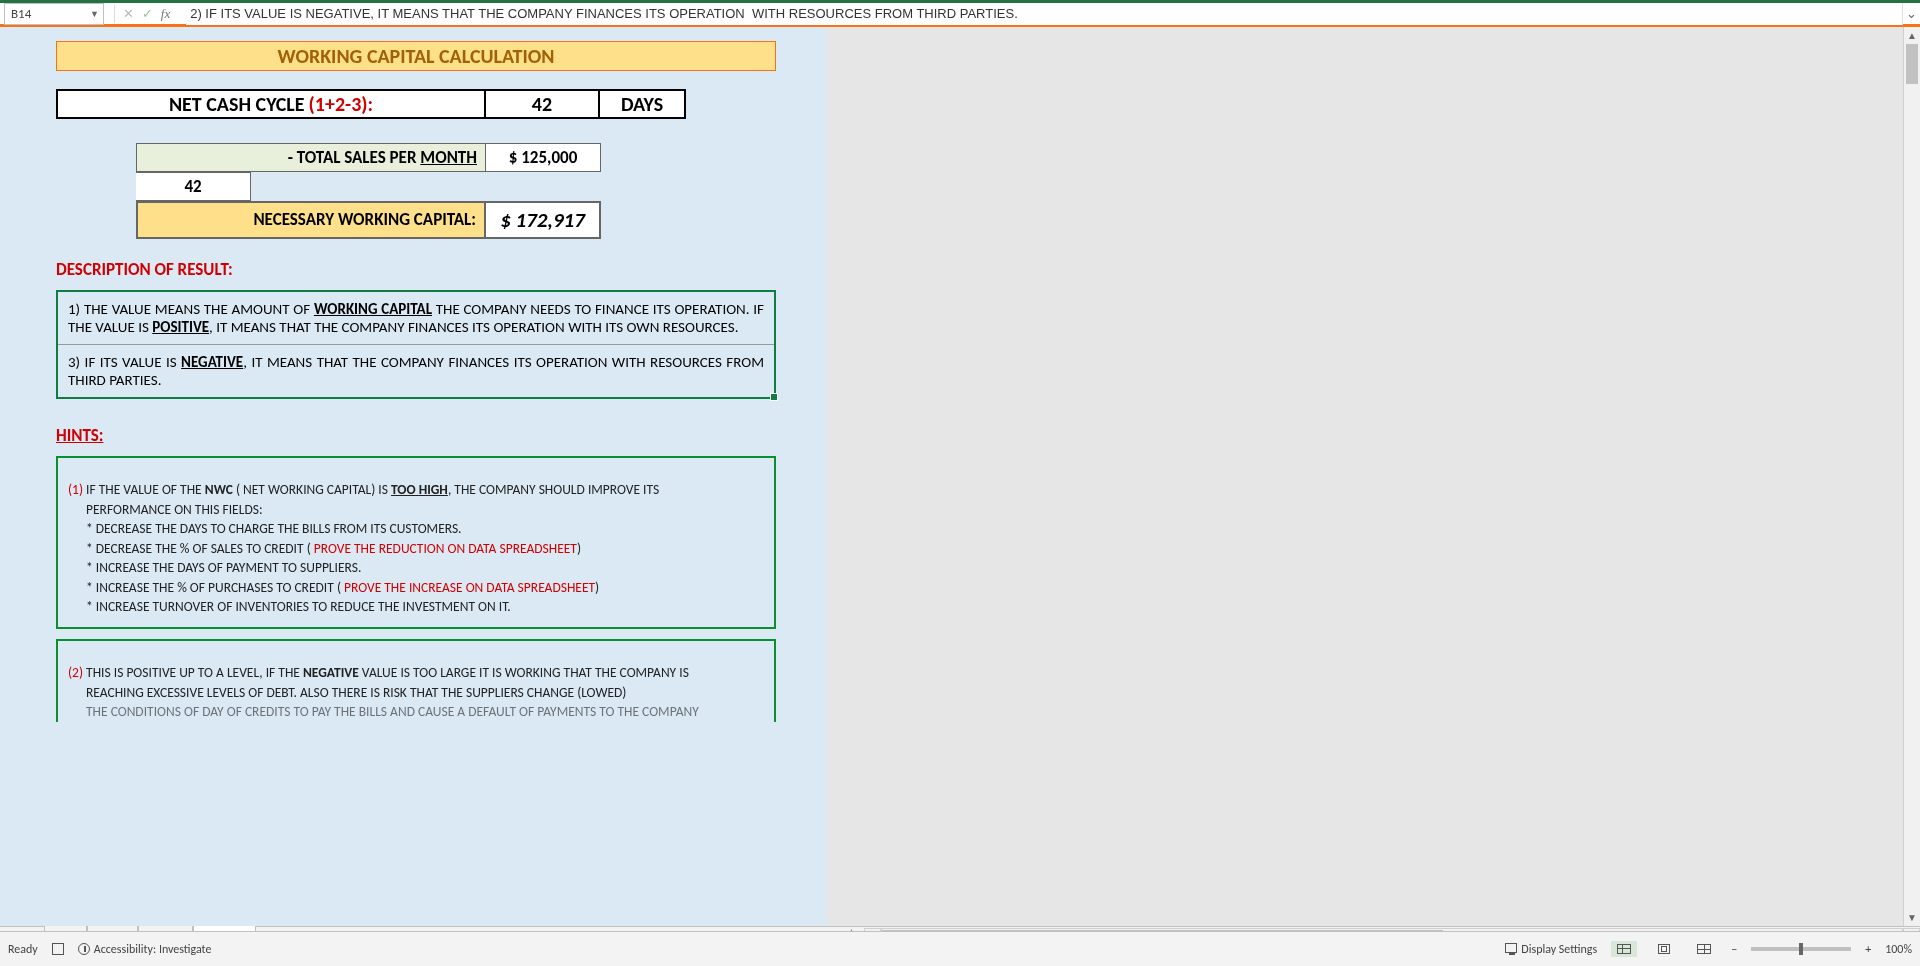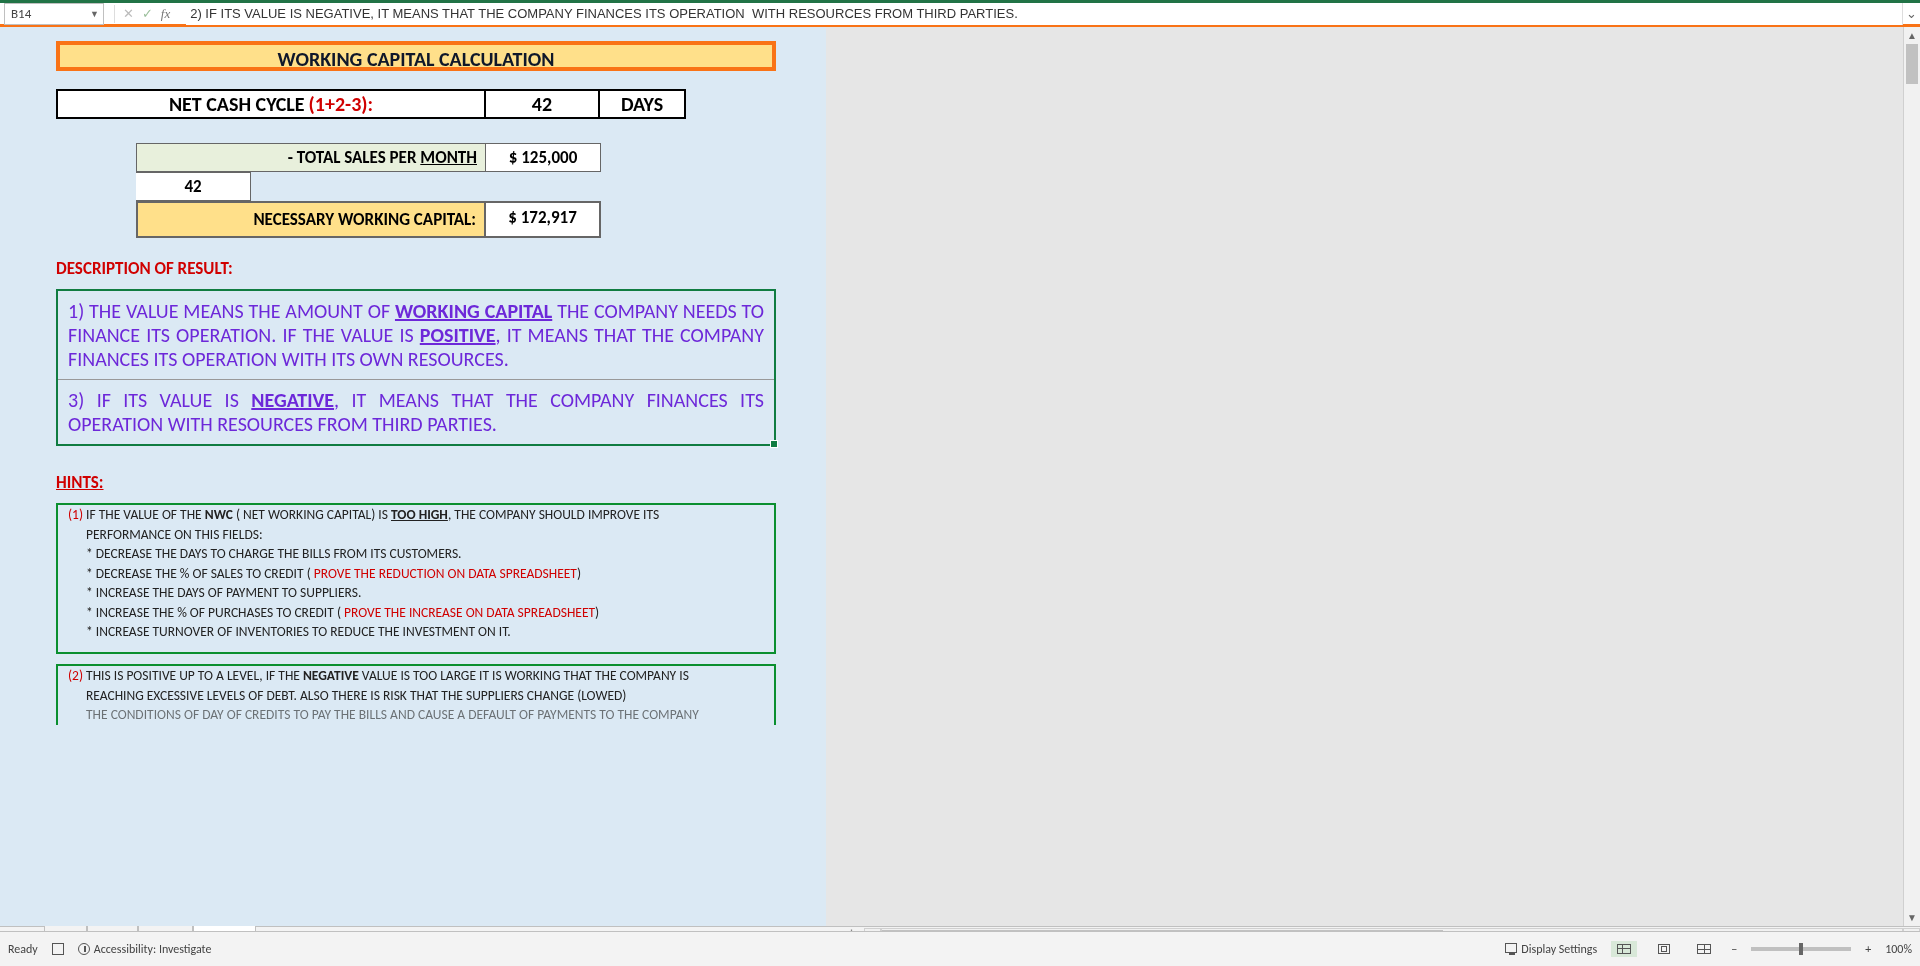--- a/index.html
+++ b/index.html
@@ -36,23 +36,23 @@
   .gray-rest { flex:1; background:#e6e6e6; position:relative; }
   .vscroll {
     position:absolute; right:0; top:0; bottom:0; width:17px; background:#f1f1f1;
     border-left:1px solid #d0d0d0;
   }
   .vscroll .arrow { height:17px; text-align:center; font-size:10px; color:#666; line-height:17px; background:#f1f1f1;}
   .vscroll .thumb { position:absolute; top:17px; left:2px; right:2px; height:40px; background:#c1c1c1; }
 
   
   .title-box {
-    width:720px; height:30px; background:#ffe08a; border:4px solid #f97316;
+    width:720px; height:30px; background:#ffe08a; border:1px solid #f97316;
     text-align:center; font-weight:bold; font-size:20px; line-height:28px;
-    color:#0f172a;
+    color:#a16207;
   }
   .row1 { display:flex; margin-top:18px; }
   .ncc-label {
     width:430px; height:30px; border:2px solid #000; background:#fff;
     display:flex; align-items:center; justify-content:center; font-size:20px; font-weight:bold;
   }
   .ncc-label .red { color:#d00000; margin-left:4px;}
   .ncc-val {
     width:114px; height:30px; border:2px solid #000; border-left:none; background:#fff;
     display:flex; align-items:center; justify-content:center; font-size:20px; font-weight:bold;
@@ -66,42 +66,42 @@
   .mt-label {
     width:350px; border:1px solid #666; background:#e8f0dc;
     padding:3px 8px; text-align:right; font-weight:bold; font-size:17px;
   }
   .mt-label .u { text-decoration:underline; }
   .mt-val {
     width:115px; border:1px solid #666; border-left:none; background:#fff;
     text-align:center; font-weight:bold; font-size:17px; padding:3px 0;
   }
   .mt-row.sum .mt-label { background:#ffe08a; border:2px solid #666; font-size:17px; padding:6px 8px;}
-  .mt-row.sum .mt-val  { border:2px solid #666; border-left:none; font-size:17px; padding:4px 0;}
+  .mt-row.sum .mt-val  { border:2px solid #666; border-left:none; font-size:21px; padding:4px 0;font-style:italic;}
   
   .section-red { color:#d00000; font-weight:bold; font-size:17px; margin-top:20px; }
   .section-red.u { text-decoration:underline; }
 
   .desc-block {
     width:720px; margin-top:10px; border:2px solid #107c41;
   }
   .desc-cell {
-    border-bottom:1px solid #999; padding:8px 10px; font-size:20px; color:#6d28d9;
+    border-bottom:1px solid #999; padding:8px 10px; font-size:15px; color:#000000;
     text-align:justify; background:#fff0; 
   }
   .desc-cell:last-child { border-bottom:none; }
   .desc-cell .uc { text-decoration:underline; font-weight:bold;}
   .desc-block.selected { position:relative; }
   .desc-block.selected::after{
     content:""; position:absolute; right:-4px; bottom:-4px; width:6px; height:6px;
     background:#107c41; border:1px solid #fff;
   }
 
   .hints-block {
-    width:720px; margin-top:10px; border:2px solid #0a8f2f; padding:0 10px 10px 10px;
+    width:720px; margin-top:10px; border:2px solid #0a8f2f; padding:22px 10px 10px 10px;
     font-size:13.5px; color:#222; line-height:1.45;
   }
   .hints-block .num { color:#d00000; }
   .hints-block .red { color:#d00000; }
   .hints-block .b { font-weight:bold; }
   .hints-block .ub { font-weight:bold; text-decoration:underline;}
   .hints-block.pending { border-bottom:none; padding-bottom:0;}
   .hints-block .line { margin-left:18px; }
 
   

